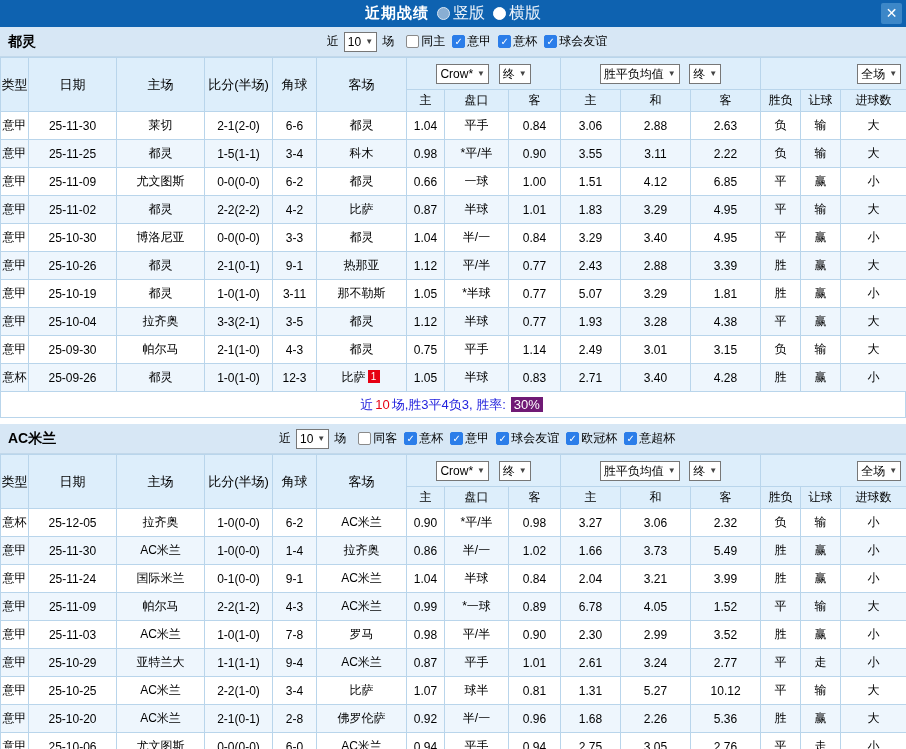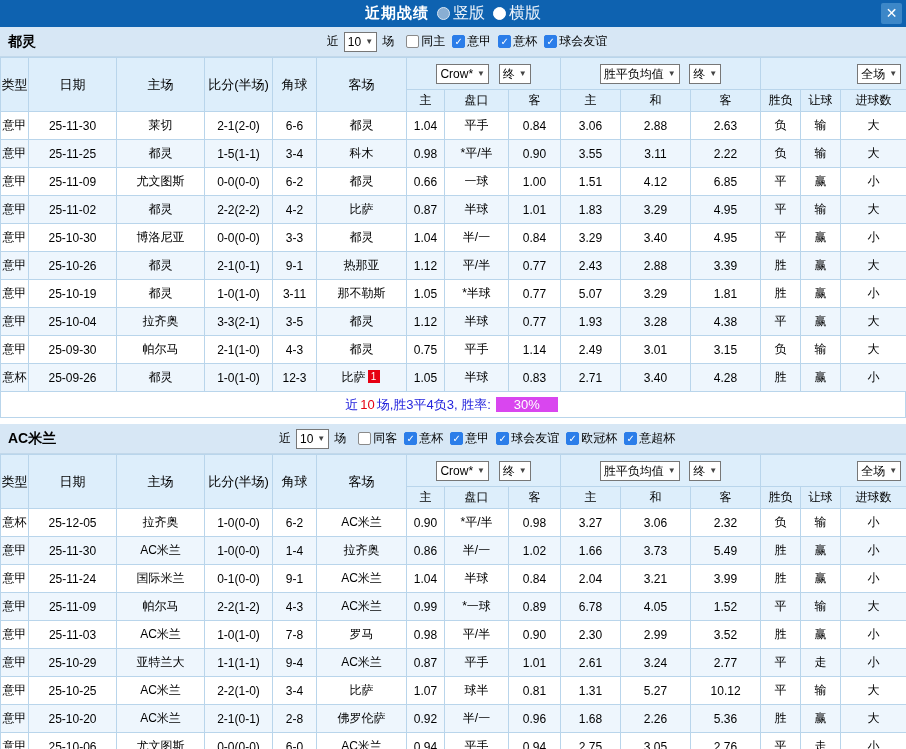--- a/index.html
+++ b/index.html
@@ -37,21 +37,21 @@
   .matches tbody tr.alt td{background:#eef6fd;}
   .fullcell{text-align:right !important;padding-right:5px !important;}
   .c-r{color:#e60012;}
   .c-g{color:#089b2d;}
   .c-b{color:#2222e0;}
   .c-p{color:#8833cc;}
   .badge{display:inline-block;background:#e60012;color:#fff;font-size:10px;line-height:13px;min-width:10px;padding:0 1px;margin:0 2px;vertical-align:1px;}
   
   .summary{height:25px;border:1px solid #b9d5eb;border-top:none;display:flex;align-items:center;justify-content:center;font-size:13px;color:#2323dd;}
   .summary span{margin:0 1px;}
-  .rate-badge{background:#d946ef;color:#fff;padding:0 18px;margin:0 4px !important;}
+  .rate-badge{background:#701a75;color:#fff;padding:0 3px;margin:0 4px !important;}
   .gap{height:6px;background:#fff;}
 </style>
 </head>
 <body>
 
 <div class="topbar">
   <div class="titlewrap">
     <span class="title">近期战绩</span>
     <label class="radio-opt">
       <span class="radio"></span>

